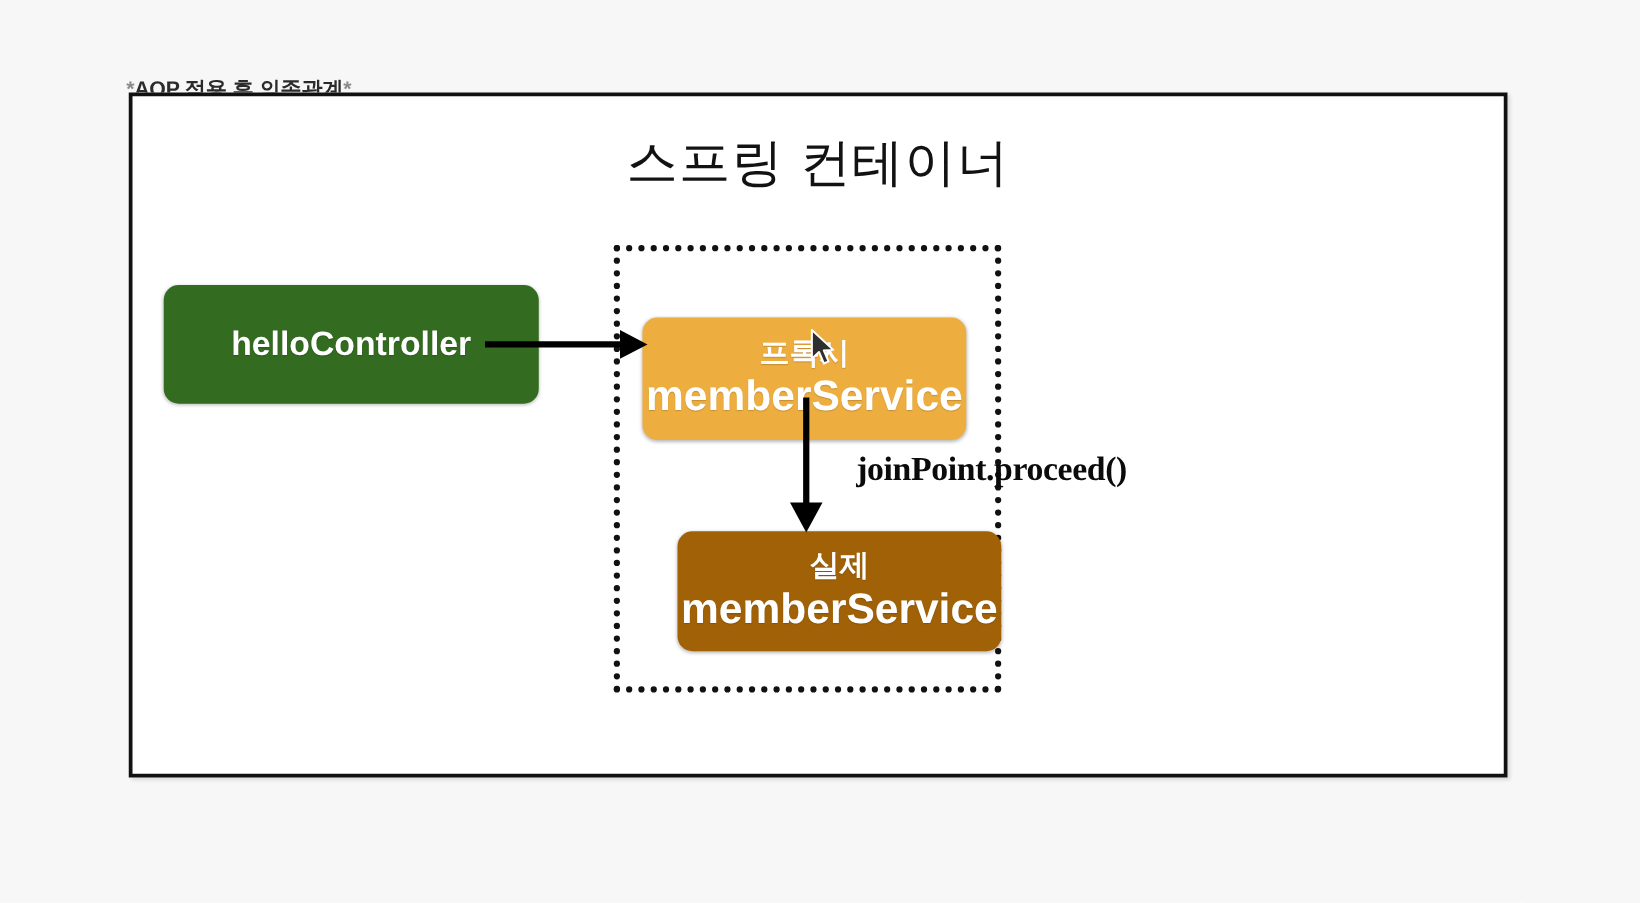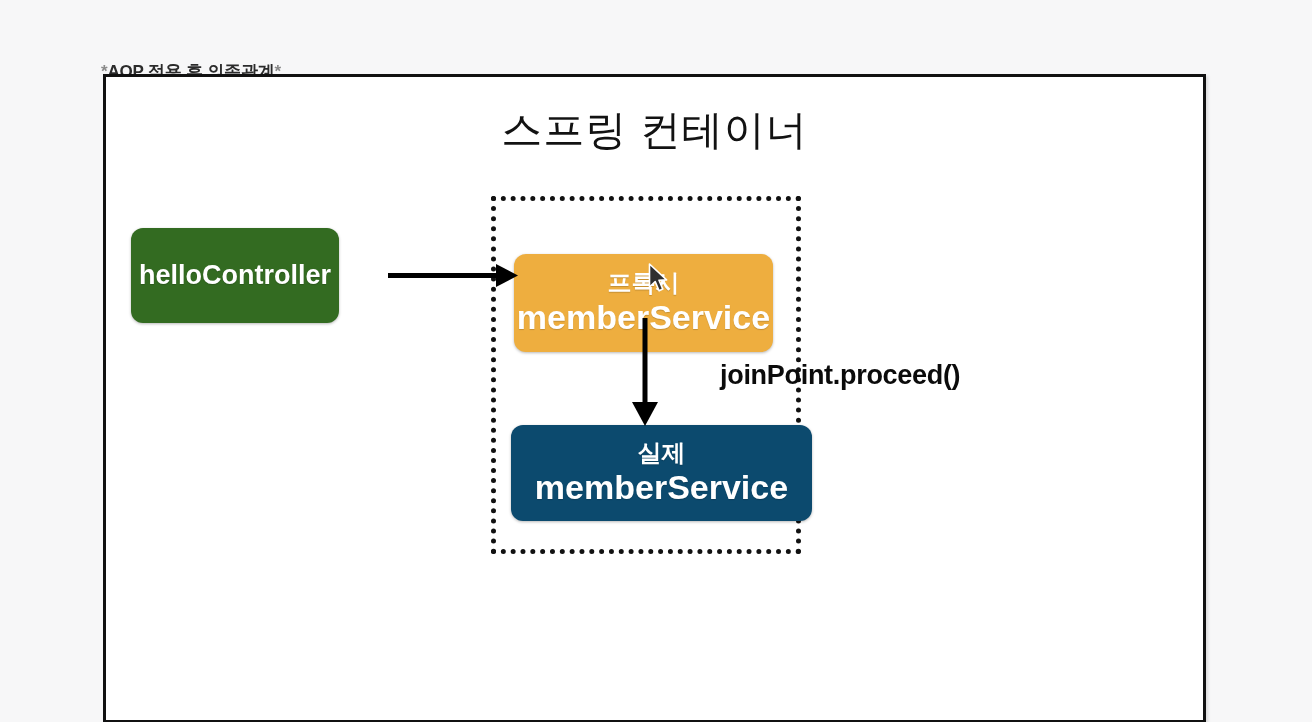--- a/index.html
+++ b/index.html
@@ -31,21 +31,21 @@
     color: #8a8a8a;
     font-weight: bold;
   }
 
   
   #container-frame {
     position: absolute;
     left: 103px;
     top: 74px;
     width: 1103px;
-    height: 649px;
+    height: 548px;
     background: #ffffff;
     border: 3px solid #111111;
     box-sizing: border-box;
     box-shadow: 2px 2px 3px rgba(0,0,0,0.12);
   }
 
   
   #container-title {
     position: absolute;
     left: 0;
@@ -83,38 +83,38 @@
     line-height: 1.18;
     text-shadow: 0 1px 1px rgba(0,0,0,0.18);
   }
   .node.single .line2 {
     font-size: 27px;
   }
 
   #node-hello-controller {
     left: 131px;
     top: 228px;
-    width: 208px;
+    width: 300px;
     height: 95px;
     background: #336b21;
   }
   #node-proxy-member-service {
     left: 514px;
     top: 226px;
     width: 259px;
     height: 98px;
     background: #eeae3f;
     margin-top: 28px;
   }
   #node-real-member-service {
-    left: 511px;
+    left: 542px;
     top: 425px;
-    width: 301px;
+    width: 259px;
     height: 96px;
-    background: #0c4a6e;
+    background: #a16207;
   }
 
   
   #aop-boundary {
     position: absolute;
     left: 491px;
     top: 196px;
     width: 310px;
     height: 358px;
     border: 5px dotted #111111;
@@ -136,27 +136,28 @@
   #arrow-proxy-to-real {
     left: 627px;
     top: 318px;
     width: 40px;
     height: 112px;
   }
 
   
   #joinpoint-label {
     position: absolute;
-    left: 720px;
+    left: 685px;
     top: 360px;
     font-size: 27px;
     font-weight: bold;
     color: #0b0b0b;
     white-space: nowrap;
     letter-spacing: -0.3px;
+    font-family: Liberation Serif, serif;
   }
 
   
   #mouse-cursor {
     position: absolute;
     left: 648px;
     top: 263px;
     width: 22px;
     height: 32px;
     pointer-events: none;

